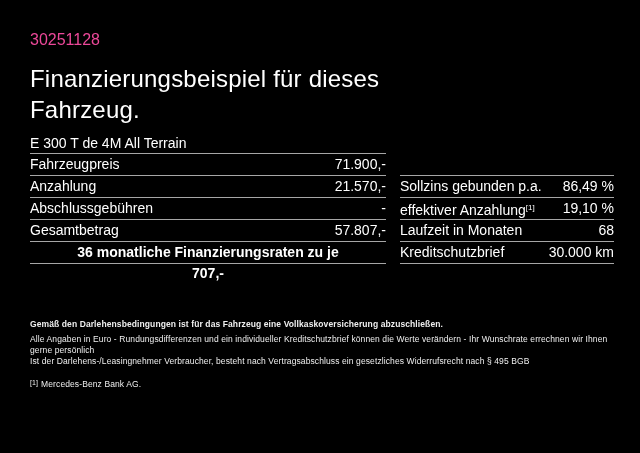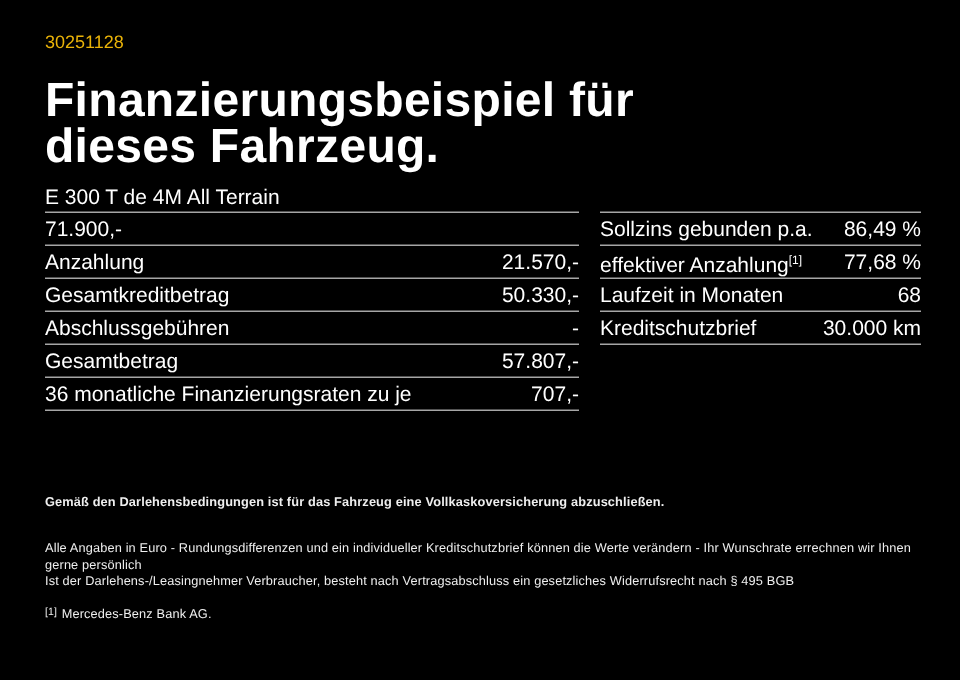--- a/index.html
+++ b/index.html
@@ -14,36 +14,38 @@
     font-family: "Liberation Sans", "DejaVu Sans", sans-serif;
     overflow: hidden;
   }
   .page {
     box-sizing: border-box;
     width: 640px;
     height: 453px;
     padding: 21px 26px 0 30px;
   }
   .doc-number {
-    font-size: 12px;
+    font-size: 16px;
     line-height: 14px;
-    color: #eab308;
+    color: #ec4899;
+    margin-top: 12px;
   }
   .heading {
     margin-top: 16px;
-    font-size: 32px;
+    font-size: 24px;
     line-height: 31px;
-    font-weight: 700;
+    font-weight: 400;
     max-width: 430px;
     letter-spacing: 0.2px;
   }
   .tables {
     display: flex;
     margin-top: 8px;
     gap: 14px;
+    align-items: flex-end;
   }
   .table-left  { width: 356px; }
   .table-right { width: 214px; }
   .model-row {
     height: 20px;
     line-height: 20px;
     font-size: 14px;
     border-bottom: 1px solid #a6a6a6;
     white-space: nowrap;
   }
@@ -56,38 +58,38 @@
     justify-content: space-between;
     align-items: center;
     height: 21px;
     line-height: 21px;
     font-size: 14px;
     border-bottom: 1px solid #a6a6a6;
     white-space: nowrap;
   }
   .row .label { text-align: left; }
   .row .value { text-align: right; }
-  .row.bold { font-weight: 400; }
+  .row.bold { font-weight: 700; flex-direction: column; }
   .sup-marker {
     font-size: 8px;
     vertical-align: 5px;
     letter-spacing: 0;
   }
   .footer {
     margin-top: 55px;
     font-size: 8.5px;
     line-height: 11px;
     color: #efefef;
     letter-spacing: 0.1px;
   }
   .footer .bold-note {
     font-weight: 700;
   }
   .footer .disclaimer {
-    margin-top: 20px;
+    margin-top: 4px;
   }
   .footnote {
     margin-top: 10px;
     font-size: 8.5px;
     line-height: 11px;
     color: #efefef;
   }
   .footnote .marker {
     font-size: 7px;
     vertical-align: 2px;
@@ -102,29 +104,26 @@
   <div class="doc-number">30251128</div>
 
   <h1 class="heading" style="margin:16px 0 0 0;">Finanzierungsbeispiel für dieses Fahrzeug.</h1>
 
   <div class="tables">
 
     <div class="table-left">
       <div class="model-row">E 300 T de 4M All Terrain</div>
 
       <div class="row">
+        <span class="label">Fahrzeugpreis</span>
         <span class="value">71.900,-</span>
       </div>
       <div class="row">
         <span class="label">Anzahlung</span>
         <span class="value">21.570,-</span>
-      </div>
-      <div class="row">
-        <span class="label">Gesamtkreditbetrag</span>
-        <span class="value">50.330,-</span>
       </div>
       <div class="row">
         <span class="label">Abschlussgebühren</span>
         <span class="value">-</span>
       </div>
       <div class="row">
         <span class="label">Gesamtbetrag</span>
         <span class="value">57.807,-</span>
       </div>
       <div class="row bold">
@@ -135,21 +134,21 @@
 
     <div class="table-right">
       <div class="spacer-top"></div>
 
       <div class="row">
         <span class="label">Sollzins gebunden p.a.</span>
         <span class="value">86,49 %</span>
       </div>
       <div class="row">
         <span class="label"><span>effektiver Anzahlung</span><span class="sup-marker">[1]</span></span>
-        <span class="value">77,68 %</span>
+        <span class="value">19,10 %</span>
       </div>
       <div class="row">
         <span class="label">Laufzeit in Monaten</span>
         <span class="value">68</span>
       </div>
       <div class="row">
         <span class="label">Kreditschutzbrief</span>
         <span class="value">30.000 km</span>
       </div>
     </div>

